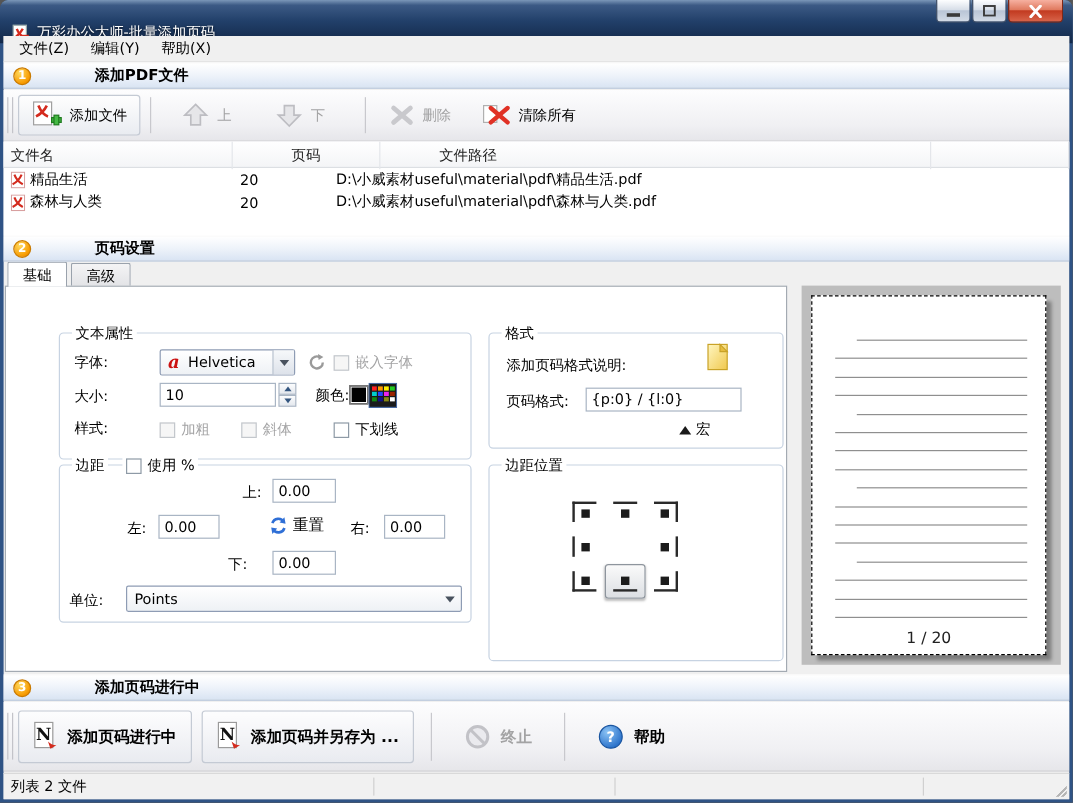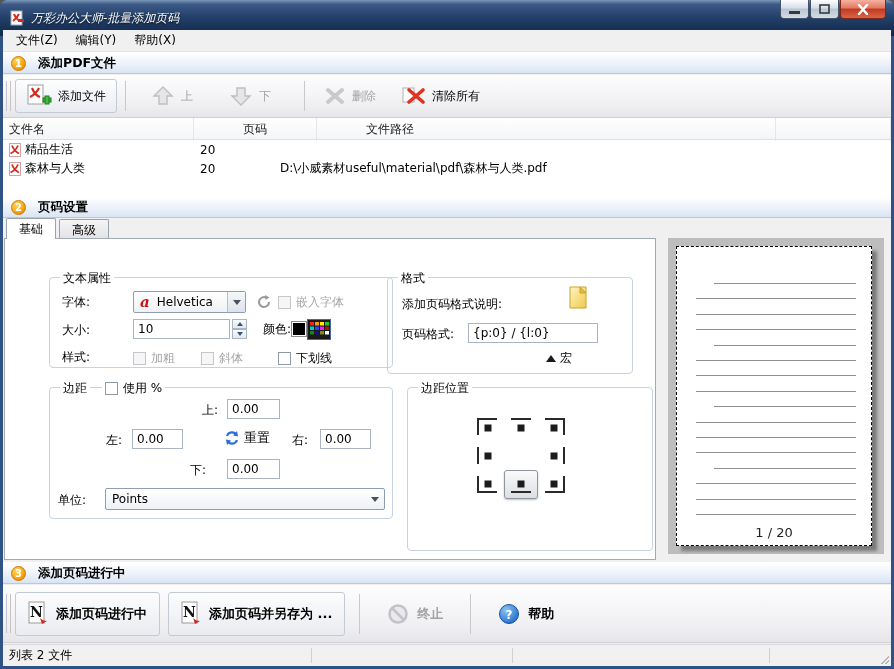--- a/index.html
+++ b/index.html
@@ -4,21 +4,21 @@
 <style>
   * { margin:0; padding:0; box-sizing:border-box; }
   html,body { background:#555; }
   body { font-family:"DejaVu Sans","Liberation Sans",sans-serif; font-size:12px; color:#000; }
 
   .window { position:relative; width:894px; height:669px; background:#2f5385;
             border-radius:7px 7px 0 0; overflow:hidden; }
   
   .titlebar { position:absolute; top:0; left:0; right:0; height:36px;
     background:linear-gradient(180deg,#7b97b8 0%,#3c5a85 12%,#22406a 48%,#122849 100%);
-    border-radius:6px 6px 0 0; display:flex; align-items:center;font-style:italic; }
+    border-radius:6px 6px 0 0; display:flex; align-items:flex-end; }
   .title-icon { margin:0 6px 0 9px; width:16px; height:16px; }
   .title-text { color:#fff; font-size:12px; text-shadow:0 1px 2px rgba(0,0,0,.8); }
   .win-controls { position:absolute; top:0; right:8px; display:flex; }
   .wc-btn { height:19px; border:1px solid #44536b; border-top:none; border-radius:0 0 4px 4px;
     display:flex; align-items:center; justify-content:center; margin-left:1px;
     background:linear-gradient(180deg,#fdfeff 0%,#d7dee8 45%,#b9c5d6 50%,#d3dbe6 100%); }
   .wc-min,.wc-max { width:29px; }
   .wc-close { width:46px; border-color:#7e2817;
     background:linear-gradient(180deg,#f6b0a0 0%,#e07a5f 45%,#c23a20 50%,#d8644a 100%); }
   .minbar { width:11px; height:3px; background:#3a3a3a; margin-top:7px; }
@@ -31,21 +31,21 @@
   .menu-item { padding:3px 9px; cursor:default; }
 
   .sec-header { position:absolute; left:0; right:0; height:22px;
     background:linear-gradient(180deg,#ffffff 0%,#eef3fa 50%,#d9e4f3 100%);
     border-top:1px solid #ffffff; border-bottom:1px solid #b9c8dd;
     display:flex; align-items:center; }
   .sec-badge { width:15px; height:15px; border-radius:50%; margin:0 12px 0 8px;
     background:radial-gradient(circle at 35% 30%,#ffd95e,#f79a00 70%,#d97a00);
     border:1px solid #c97a00; color:#fff; font-size:10px; font-weight:bold;
     display:flex; align-items:center; justify-content:center; }
-  .sec-title { font-weight:bold; font-size:12.5px; }
+  .sec-title { font-weight:bold; font-size:12.5px;margin-left:41px; }
 
   .toolbar { position:absolute; left:0; right:0;
     background:linear-gradient(180deg,#fdfdfe 0%,#f0f0f3 70%,#e6e6ea 100%);
     border-bottom:1px solid #cfcfd4; display:flex; align-items:center; }
   .grip { width:5px; height:70%; margin:0 4px 0 3px;
     border-left:1px solid #c3c3c9; border-right:1px solid #c3c3c9; }
   .tb-btn { height:34px; display:flex; align-items:center; gap:6px; padding:0 10px;
     border:1px solid transparent; border-radius:3px; }
   .tb-btn.framed { border-color:#c4cad4; background:linear-gradient(180deg,#fefefe,#e9ecf1); }
   .tb-sep { width:1px; height:30px; background:#c8c8cd; margin:0 8px; }
@@ -231,20 +231,21 @@
       <div class="ft-row">
           <div class="ft-name">
             <svg width="12" height="14" viewBox="0 0 12 14">
               <rect x="0.5" y="0.5" width="11" height="13" fill="#fff" stroke="#d8a0a0"></rect>
               <path d="M3 2.5 C4.5 6.5 7 9 10 10.5" stroke="#d42b1e" stroke-width="1.8" fill="none"></path>
               <path d="M9 2.5 C7.5 6 5 8.8 1.5 10.5" stroke="#d42b1e" stroke-width="1.8" fill="none"></path>
             </svg>
             <span>精品生活</span>
           </div>
           <div>20</div>
+          <div>D:\小威素材useful\material\pdf\精品生活.pdf</div>
           <div></div>
         </div>
         <div class="ft-row">
           <div class="ft-name">
             <svg width="12" height="14" viewBox="0 0 12 14">
               <rect x="0.5" y="0.5" width="11" height="13" fill="#fff" stroke="#d8a0a0"></rect>
               <path d="M3 2.5 C4.5 6.5 7 9 10 10.5" stroke="#d42b1e" stroke-width="1.8" fill="none"></path>
               <path d="M9 2.5 C7.5 6 5 8.8 1.5 10.5" stroke="#d42b1e" stroke-width="1.8" fill="none"></path>
             </svg>
             <span>森林与人类</span>
@@ -260,21 +261,21 @@
       <span class="sec-title">页码设置</span>
     </div>
 
     <div class="tabbar" style="top:188px; left:3px; height:21px;">
       <div class="tab active">基础</div>
       <div class="tab">高级</div>
     </div>
 
     <div class="content-box" style="top:208px; left:1px; width:652px; height:322px;">
 
-      <div class="groupbox" style="left:44px; top:38px; width:344px; height:91px;">
+      <div class="groupbox" style="left:44px; top:38px; width:344px; height:106px;">
         <span class="gb-legend">文本属性</span>
         <div class="row-abs" style="left:12px; top:13px; height:22px;">
           <span class="lbl">字体:</span>
         </div>
         <div class="combo" style="position:absolute; left:83px; top:13px; width:113px;">
           <span class="font-a">a</span>
           <span>Helvetica</span>
           <div class="combo-arrow">
               <div class="tri-down"></div>
             </div>
@@ -330,21 +331,21 @@
         <div class="row-abs" style="left:151px; top:72px;">
           <span class="cb cb-dis"></span>
           <span class="dis">斜体</span>
         </div>
         <div class="row-abs" style="left:228px; top:72px;">
           <span class="cb"></span>
           <span>下划线</span>
         </div>
       </div>
 
-      <div class="groupbox" style="left:382px; top:38px; width:246px; height:97px;">
+      <div class="groupbox" style="left:402px; top:38px; width:246px; height:97px;">
         <span class="gb-legend">格式</span>
         <div class="row-abs" style="left:14px; top:16px; height:20px;">
           <span class="lbl">添加页码格式说明:</span>
         </div>
         <svg style="position:absolute; left:180px; top:8px;" width="20" height="23" viewBox="0 0 20 23">
           <defs>
               <linearGradient id="yd" x1="0" y1="0" x2="1" y2="1">
             <stop offset="0" stop-color="#fff6c0"></stop>
                 <stop offset="1" stop-color="#f0c84e"></stop>
               </linearGradient>

